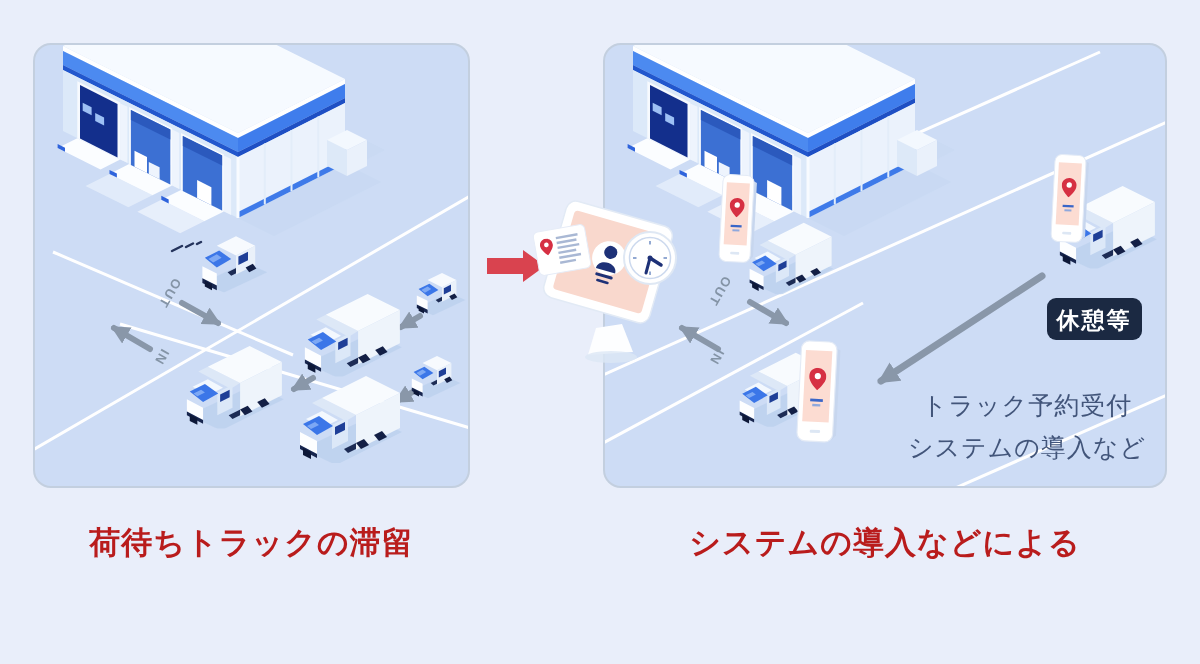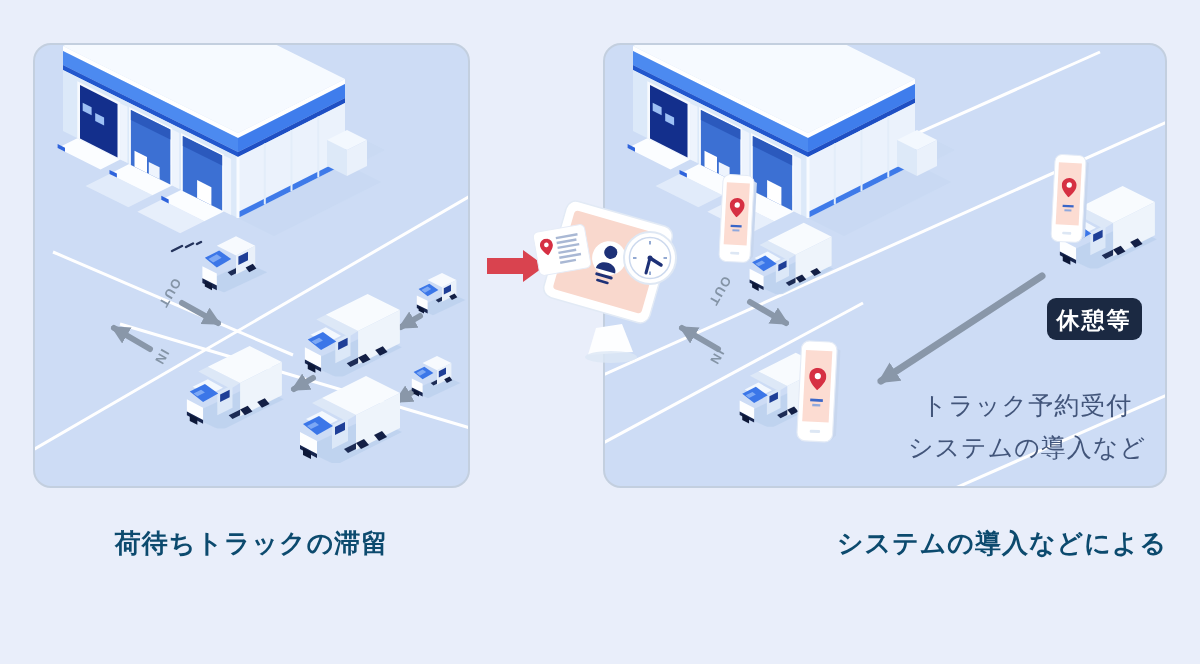--- a/index.html
+++ b/index.html
@@ -12,25 +12,25 @@
   .canvas{position:relative;width:1200px;height:664px;background:#e9eefa;}
   .panel{
     position:absolute;top:43px;height:445px;
     background:#cddcf5;border:2px solid #c3cfdf;border-radius:18px;
     overflow:hidden;box-sizing:border-box;
   }
   .panel-left{left:33px;width:437px;}
   .panel-right{left:603px;width:564px;}
   .panel svg{position:absolute;left:-2px;top:-2px;}
   .caption{
-    position:absolute;color:#0c4a6e;font-weight:bold;
-    font-size:26px;letter-spacing:1px;text-align:center;line-height:46px;
+    position:absolute;color:#b91c1c;font-weight:bold;
+    font-size:31px;letter-spacing:1px;text-align:center;line-height:46px;
   }
   .caption-left{left:33px;width:437px;top:520px;}
-  .caption-right{left:603px;width:564px;top:520px;text-align:right;}
+  .caption-right{left:603px;width:564px;top:520px;}
   .connector{position:absolute;left:470px;top:185px;z-index:5;}
   svg text.iso-label{
     fill:#8494a6;font-weight:bold;font-size:13px;letter-spacing:1.5px;
     font-family:"Liberation Sans","DejaVu Sans",sans-serif;
   }
   svg text.badge-text{
     fill:#ffffff;font-weight:bold;font-size:23px;letter-spacing:2px;
     font-family:"Liberation Sans","DejaVu Sans",sans-serif;
   }
   svg text.note-text{

